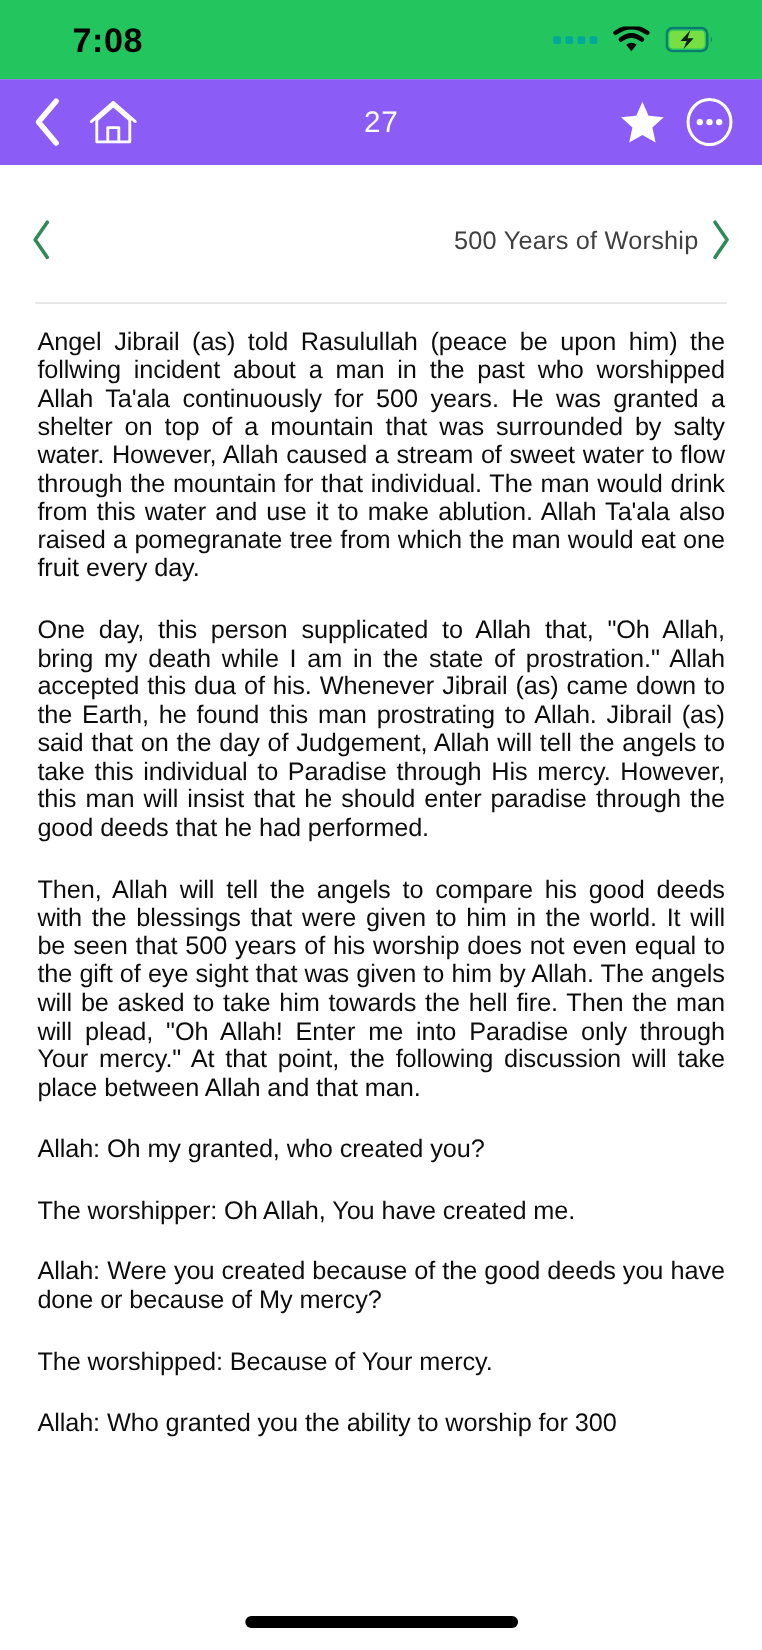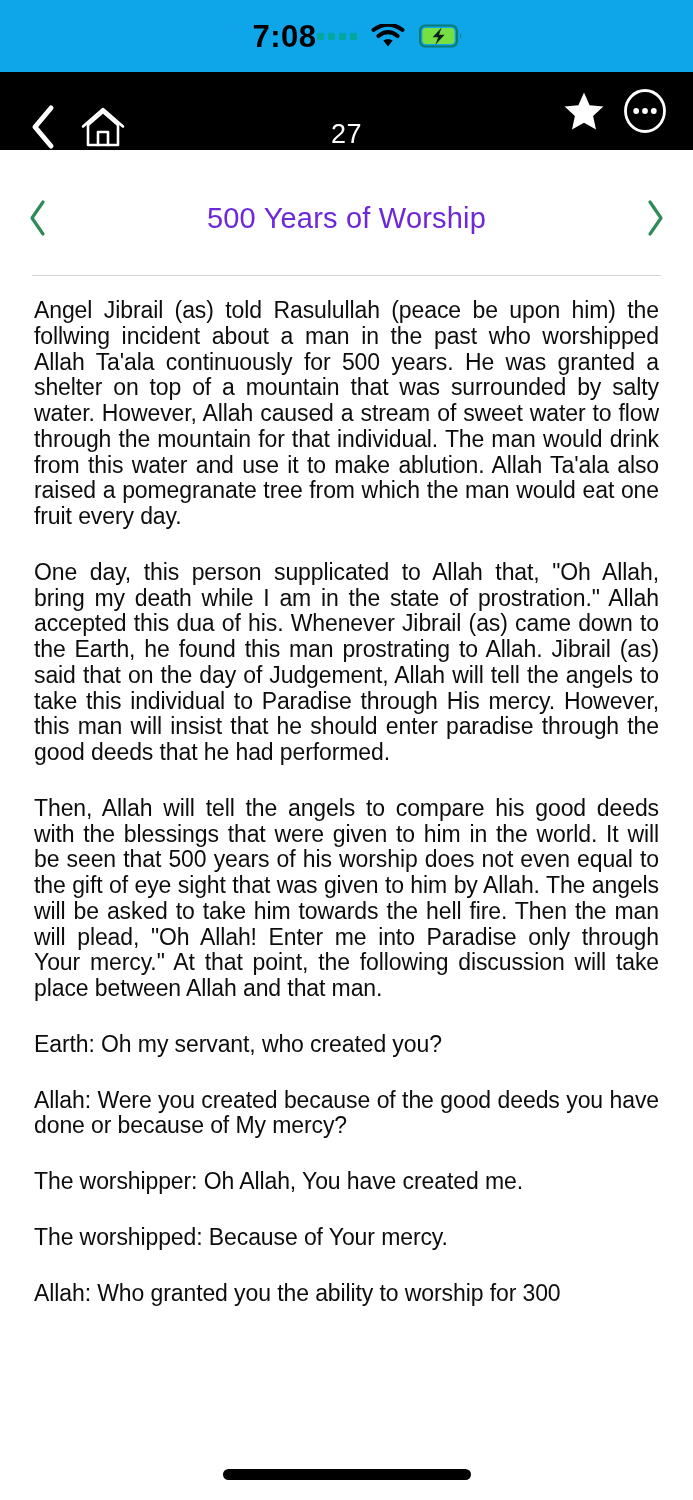--- a/index.html
+++ b/index.html
@@ -11,24 +11,24 @@
     height: 1500px;
     background: #ffffff;
     font-family: "Liberation Sans", sans-serif;
     overflow: hidden;
     position: relative;
   }
 
   
   .status-bar {
     height: 72px;
-    background: #0ea5e9;
-    display: flex;
-    align-items: center;
-    justify-content: center;
+    background: #22c55e;
+    display: flex;
+    align-items: center;
+    justify-content: space-between;
     padding: 0 28px 0 0;
     box-sizing: border-box;
     position: relative;
   }
   .status-time {
     font-size: 31px;
     font-weight: bold;
     color: #000000;
     letter-spacing: 0.5px;
     margin-left: 66px;
@@ -51,23 +51,23 @@
     height: 7px;
     border-radius: 1.5px;
     background: #04a79b;
   }
   .wifi-icon { display: block; }
   .battery-icon { display: block; }
 
   
   .nav-bar {
     height: 78px;
-    background: #000000;
-    display: flex;
-    align-items: flex-end;
+    background: #8b5cf6;
+    display: flex;
+    align-items: center;
     position: relative;
     box-sizing: border-box;
   }
   .nav-left {
     display: flex;
     align-items: center;
     gap: 22px;
     margin-left: 28px;
   }
   .nav-right {
@@ -102,23 +102,23 @@
     display: flex;
     align-items: center;
     justify-content: space-between;
     padding: 0 18px;
     height: 92px;
     margin-top: 22px;
     box-sizing: border-box;
   }
   .chapter-title {
     flex: 1;
-    text-align: center;
-    font-size: 29px;
-    color: #6d28d9;
+    text-align: right;
+    font-size: 23px;
+    color: #404040;
     font-weight: 400;
     letter-spacing: 0.2px;
   }
   .title-chevron {
     width: 40px;
     display: flex;
     align-items: center;
     justify-content: center;
     cursor: pointer;
   }
@@ -233,20 +233,20 @@
     </svg>
   </div>
 </div>
 
 <div class="divider"></div>
 
 <div class="article">
   <p>Angel Jibrail (as) told Rasulullah (peace be upon him) the follwing incident about a man in the past who worshipped Allah Ta'ala continuously for 500 years. He was granted a shelter on top of a mountain that was surrounded by salty water. However, Allah caused a stream of sweet water to flow through the mountain for that individual. The man would drink from this water and use it to make ablution. Allah Ta'ala also raised a pomegranate tree from which the man would eat one fruit every day.</p>
   <p>One day, this person supplicated to Allah that, "Oh Allah, bring my death while I am in the state of prostration." Allah accepted this dua of his. Whenever Jibrail (as) came down to the Earth, he found this man prostrating to Allah. Jibrail (as) said that on the day of Judgement, Allah will tell the angels to take this individual to Paradise through His mercy. However, this man will insist that he should enter paradise through the good deeds that he had performed.</p>
   <p>Then, Allah will tell the angels to compare his good deeds with the blessings that were given to him in the world. It will be seen that 500 years of his worship does not even equal to the gift of eye sight that was given to him by Allah. The angels will be asked to take him towards the hell fire. Then the man will plead, "Oh Allah! Enter me into Paradise only through Your mercy." At that point, the following discussion will take place between Allah and that man.</p>
-  <p>Earth: Oh my servant, who created you?</p>
+  <p>Allah: Oh my granted, who created you?</p>
+  <p>The worshipper: Oh Allah, You have created me.</p>
   <p>Allah: Were you created because of the good deeds you have done or because of My mercy?</p>
-  <p>The worshipper: Oh Allah, You have created me.</p>
   <p>The worshipped: Because of Your mercy.</p>
   <p class="last">Allah: Who granted you the ability to worship for 300</p>
 </div>
 
 <div class="home-indicator"></div>
 
 </body></html>

